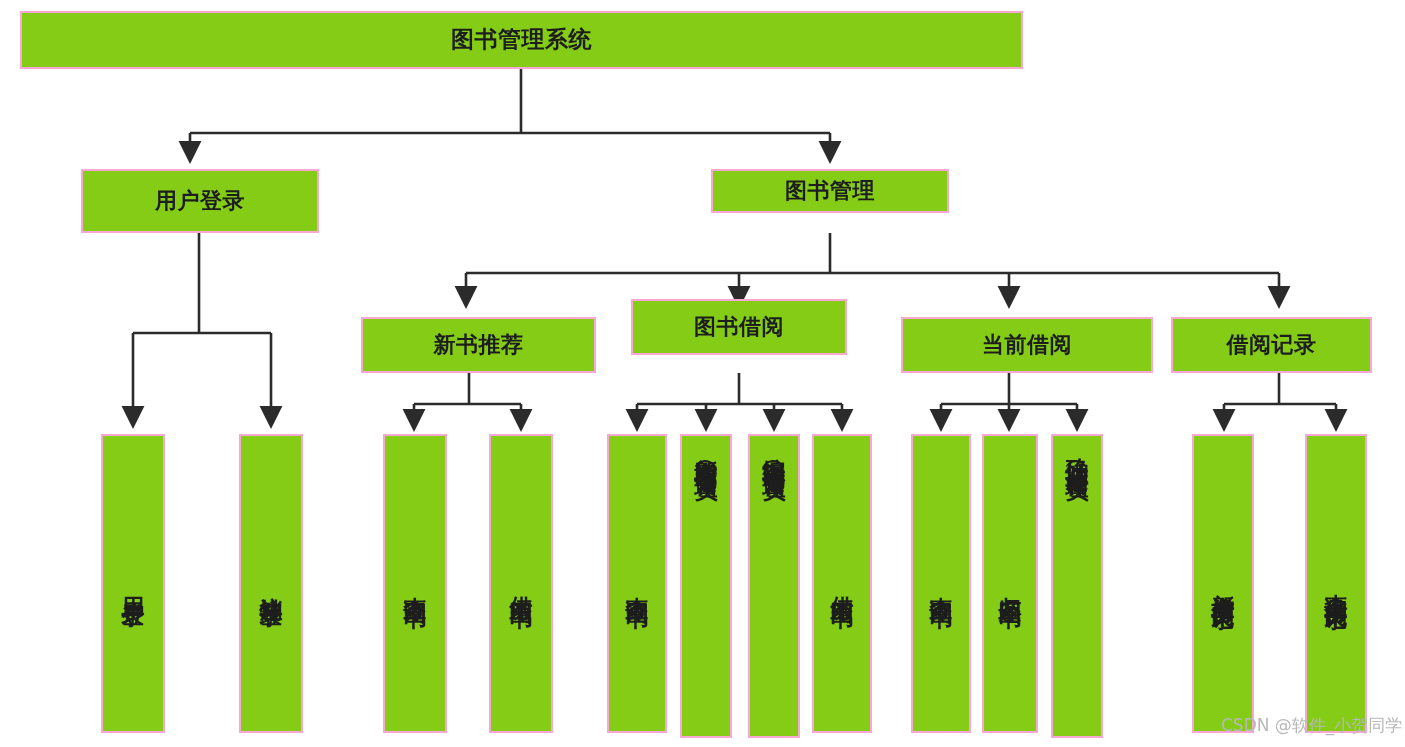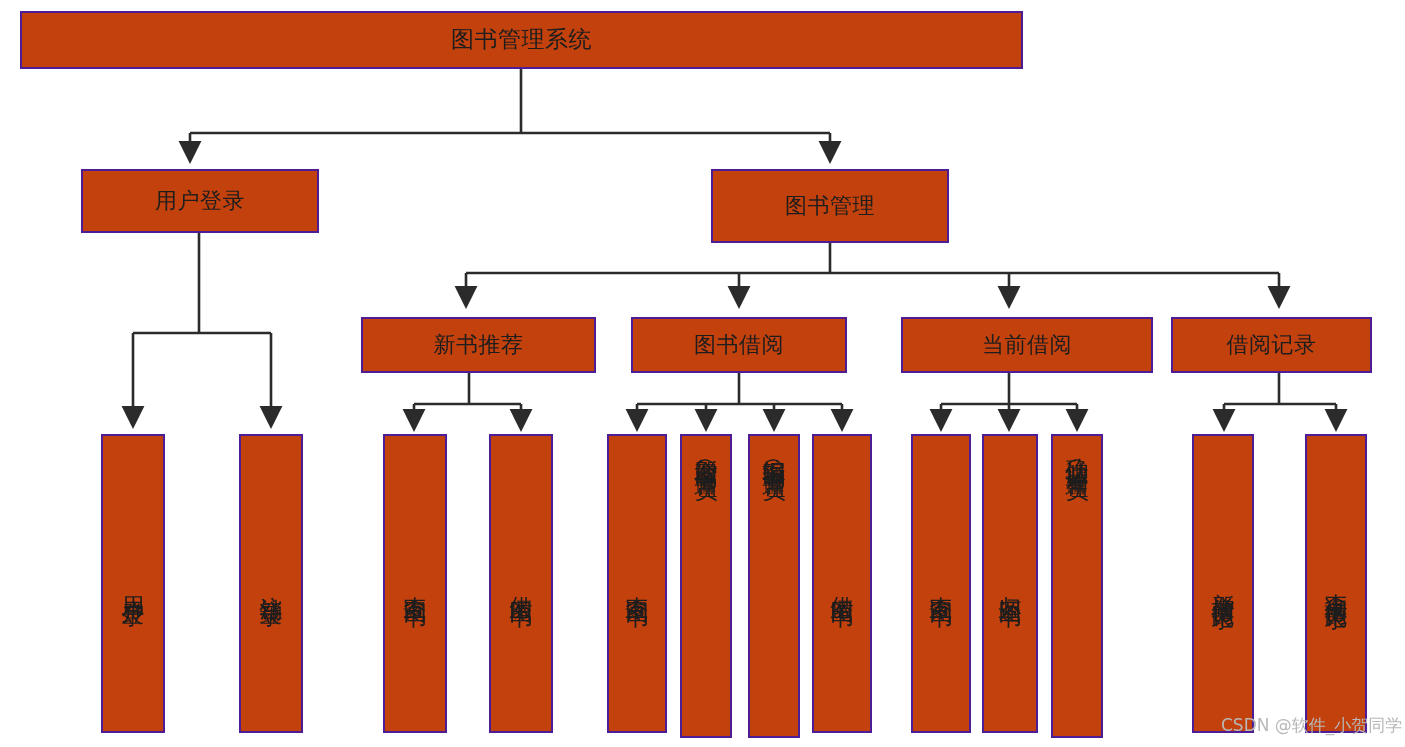--- a/index.html
+++ b/index.html
@@ -21,26 +21,27 @@
     position: absolute;
     left: 0;
     top: 0;
     width: 1405px;
     height: 747px;
     pointer-events: none;
   }
   .node {
     position: absolute;
     box-sizing: border-box;
-    background: #c2410c;
-    border: 2px solid #4c1d95;
+    background: #84cc16;
+    border: 2px solid #f9a8d4;
     display: flex;
     align-items: center;
     justify-content: center;
     z-index: 2;
+    font-weight: bold;
   }
   .node .txt {
     color: #1d1d1d;
     text-align: center;
     line-height: 1.18;
     white-space: nowrap;
   }
   
   .node.horiz .txt {
     font-size: 22px;
@@ -130,28 +131,28 @@
     </g>
   </svg>
 
   <div class="node horiz root" style="left:20px; top:11px; width:1003px; height:58px;">
     <span class="txt">图书管理系统</span>
   </div>
 
   <div class="node horiz" style="left:81px; top:169px; width:238px; height:64px;">
     <span class="txt">用户登录</span>
   </div>
-  <div class="node horiz" style="left:711px; top:169px; width:238px; height:74px;">
+  <div class="node horiz" style="left:711px; top:169px; width:238px; height:44px;">
     <span class="txt">图书管理</span>
   </div>
 
   <div class="node horiz" style="left:361px; top:317px; width:235px; height:56px;">
     <span class="txt">新书推荐</span>
   </div>
-  <div class="node horiz" style="left:631px; top:317px; width:216px; height:56px;">
+  <div class="node horiz" style="left:631px; top:299px; width:216px; height:56px;">
     <span class="txt">图书借阅</span>
   </div>
   <div class="node horiz" style="left:901px; top:317px; width:252px; height:56px;">
     <span class="txt">当前借阅</span>
   </div>
   <div class="node horiz" style="left:1171px; top:317px; width:201px; height:56px;">
     <span class="txt">借阅记录</span>
   </div>
 
   <div class="node vert" style="left:101px; top:434px; width:64px; height:299px;">

